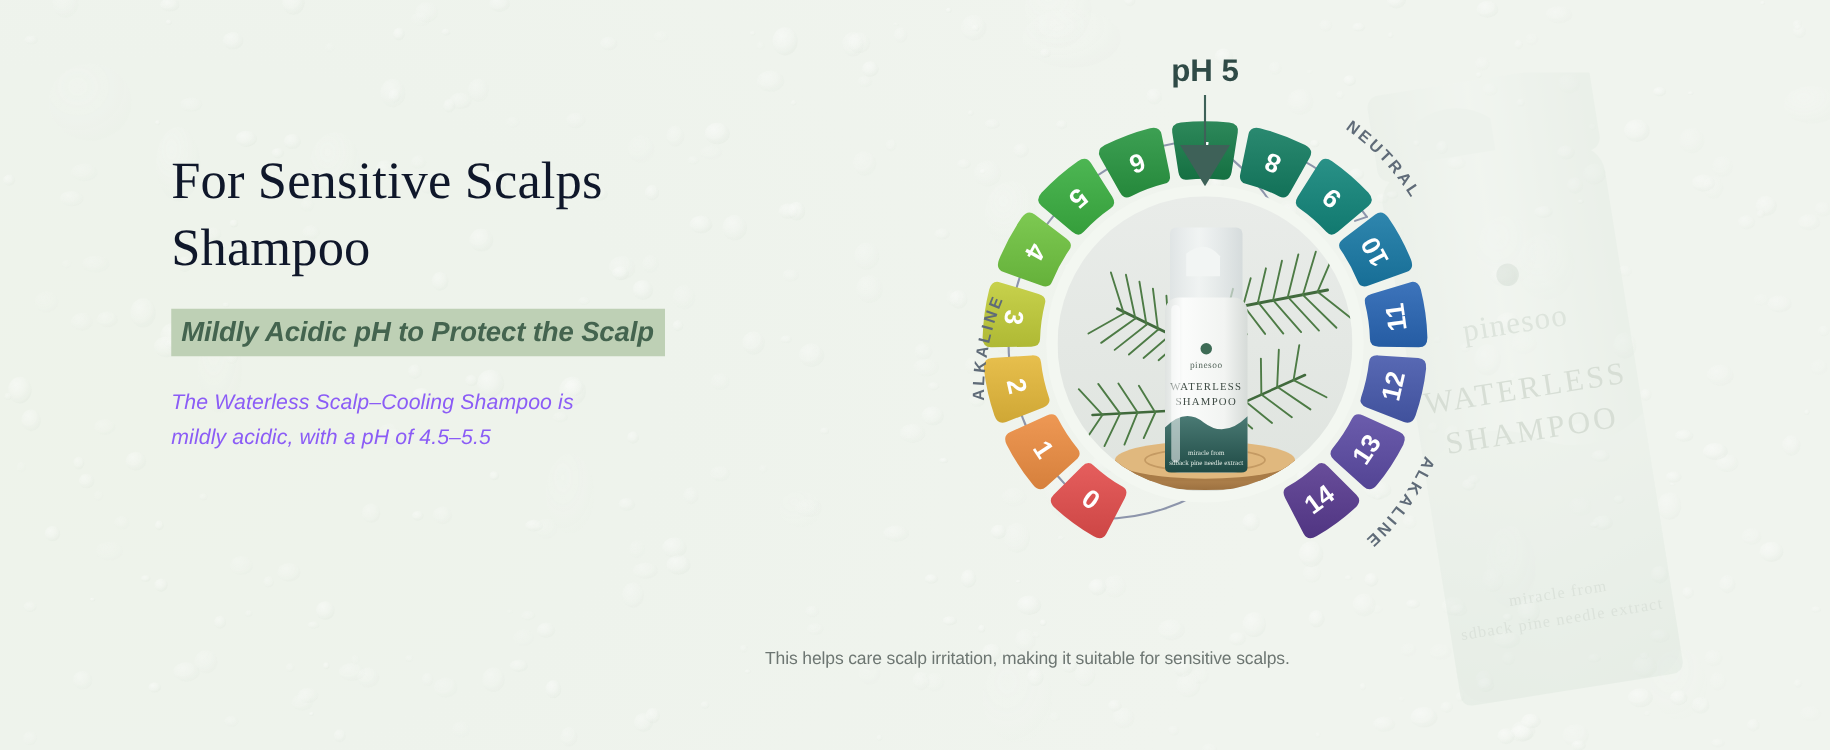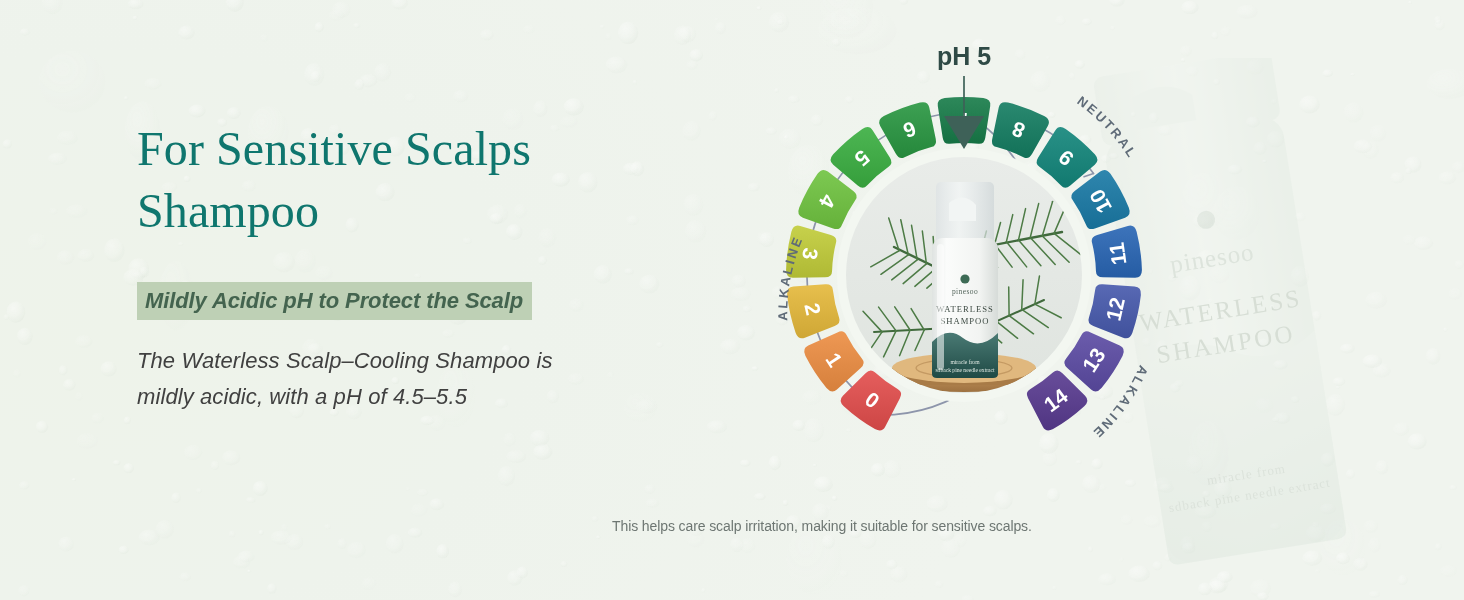--- a/index.html
+++ b/index.html
@@ -25,38 +25,38 @@
   .watermark{
     position:absolute;left:1075px;top:58px;width:330px;height:560px;
     opacity:.30;
   }
   .watermark svg{display:block;}
 
   
   .copy{position:absolute;left:137px;top:118px;width:560px;}
   .headline{
     font-family:"Liberation Serif",serif;
-    font-size:48px;line-height:1.29;
-    color:#0f766e;font-weight:400;letter-spacing:.1px;
+    font-size:42px;line-height:1.29;
+    color:#0f172a;font-weight:400;letter-spacing:.1px;
     margin:0;
   }
   .headline .ln{display:block;white-space:nowrap;}
-  .subtitle-wrap{margin-top:40px;}
+  .subtitle-wrap{margin-top:21px;}
   .subtitle{
     display:inline-block;
     background:#bed0b5;
     color:#44644f;
     font-size:22px;font-style:italic;font-weight:700;
     padding:7px 9px 8px 8px;line-height:1.05;
     letter-spacing:-.1px;
   }
   .body-copy{
     margin-top:23px;
-    font-size:22px;line-height:1.62;font-style:italic;
-    color:#404040;letter-spacing:.1px;
+    font-size:17px;line-height:1.62;font-style:italic;
+    color:#8b5cf6;letter-spacing:.1px;
   }
   .body-copy span{display:block;}
 
   
   .caption{
     position:absolute;left:612px;top:518px;width:760px;
     font-size:14px;color:#6d7672;letter-spacing:-.1px;
     white-space:nowrap;
   }
 

